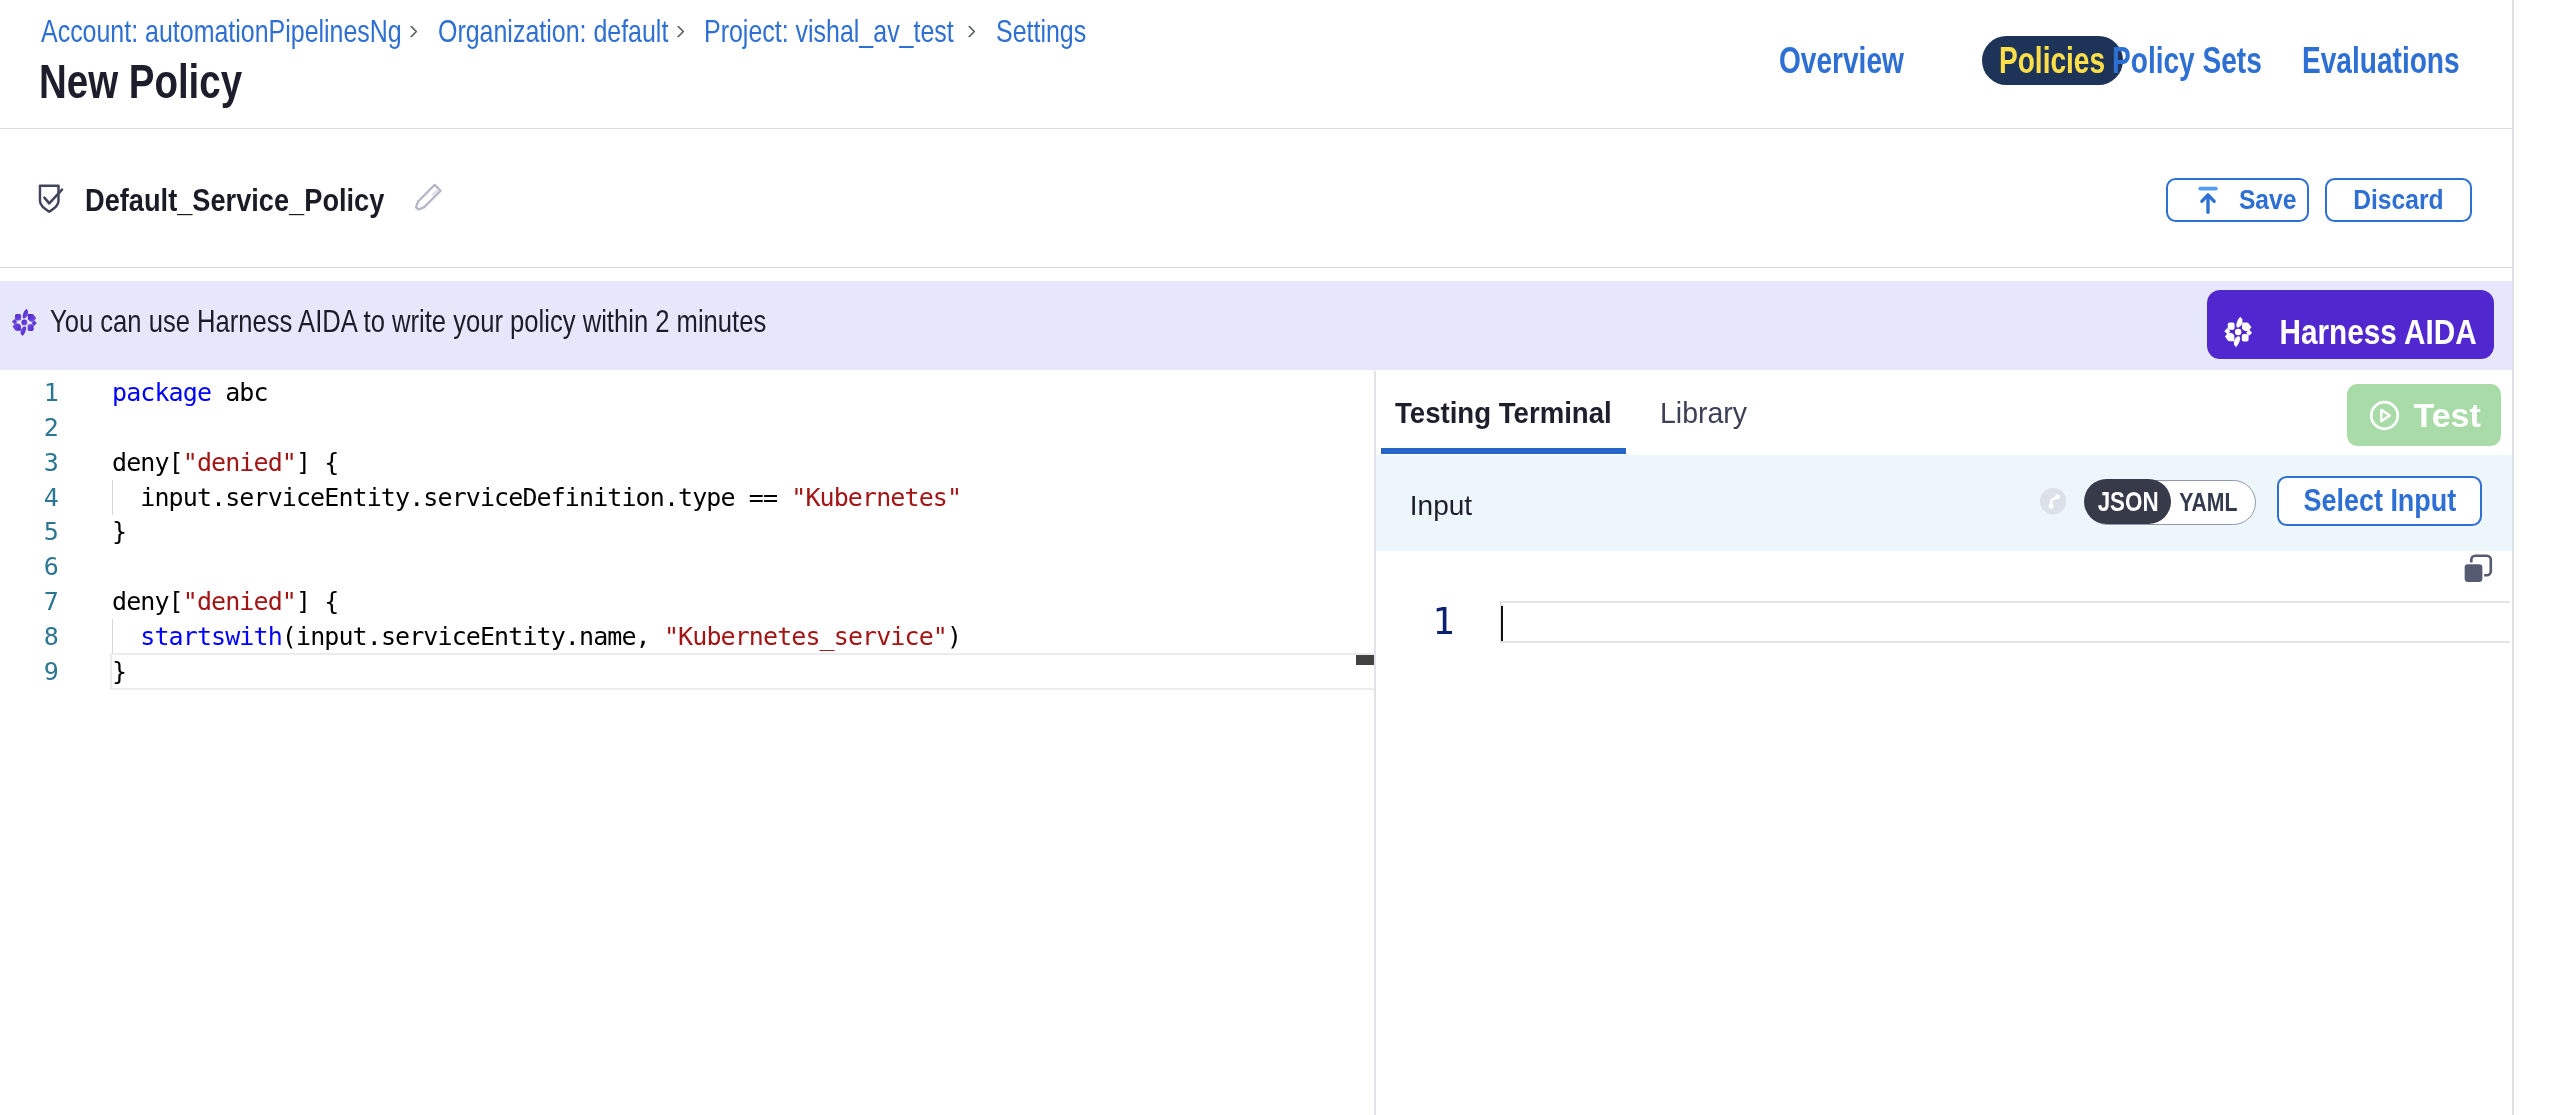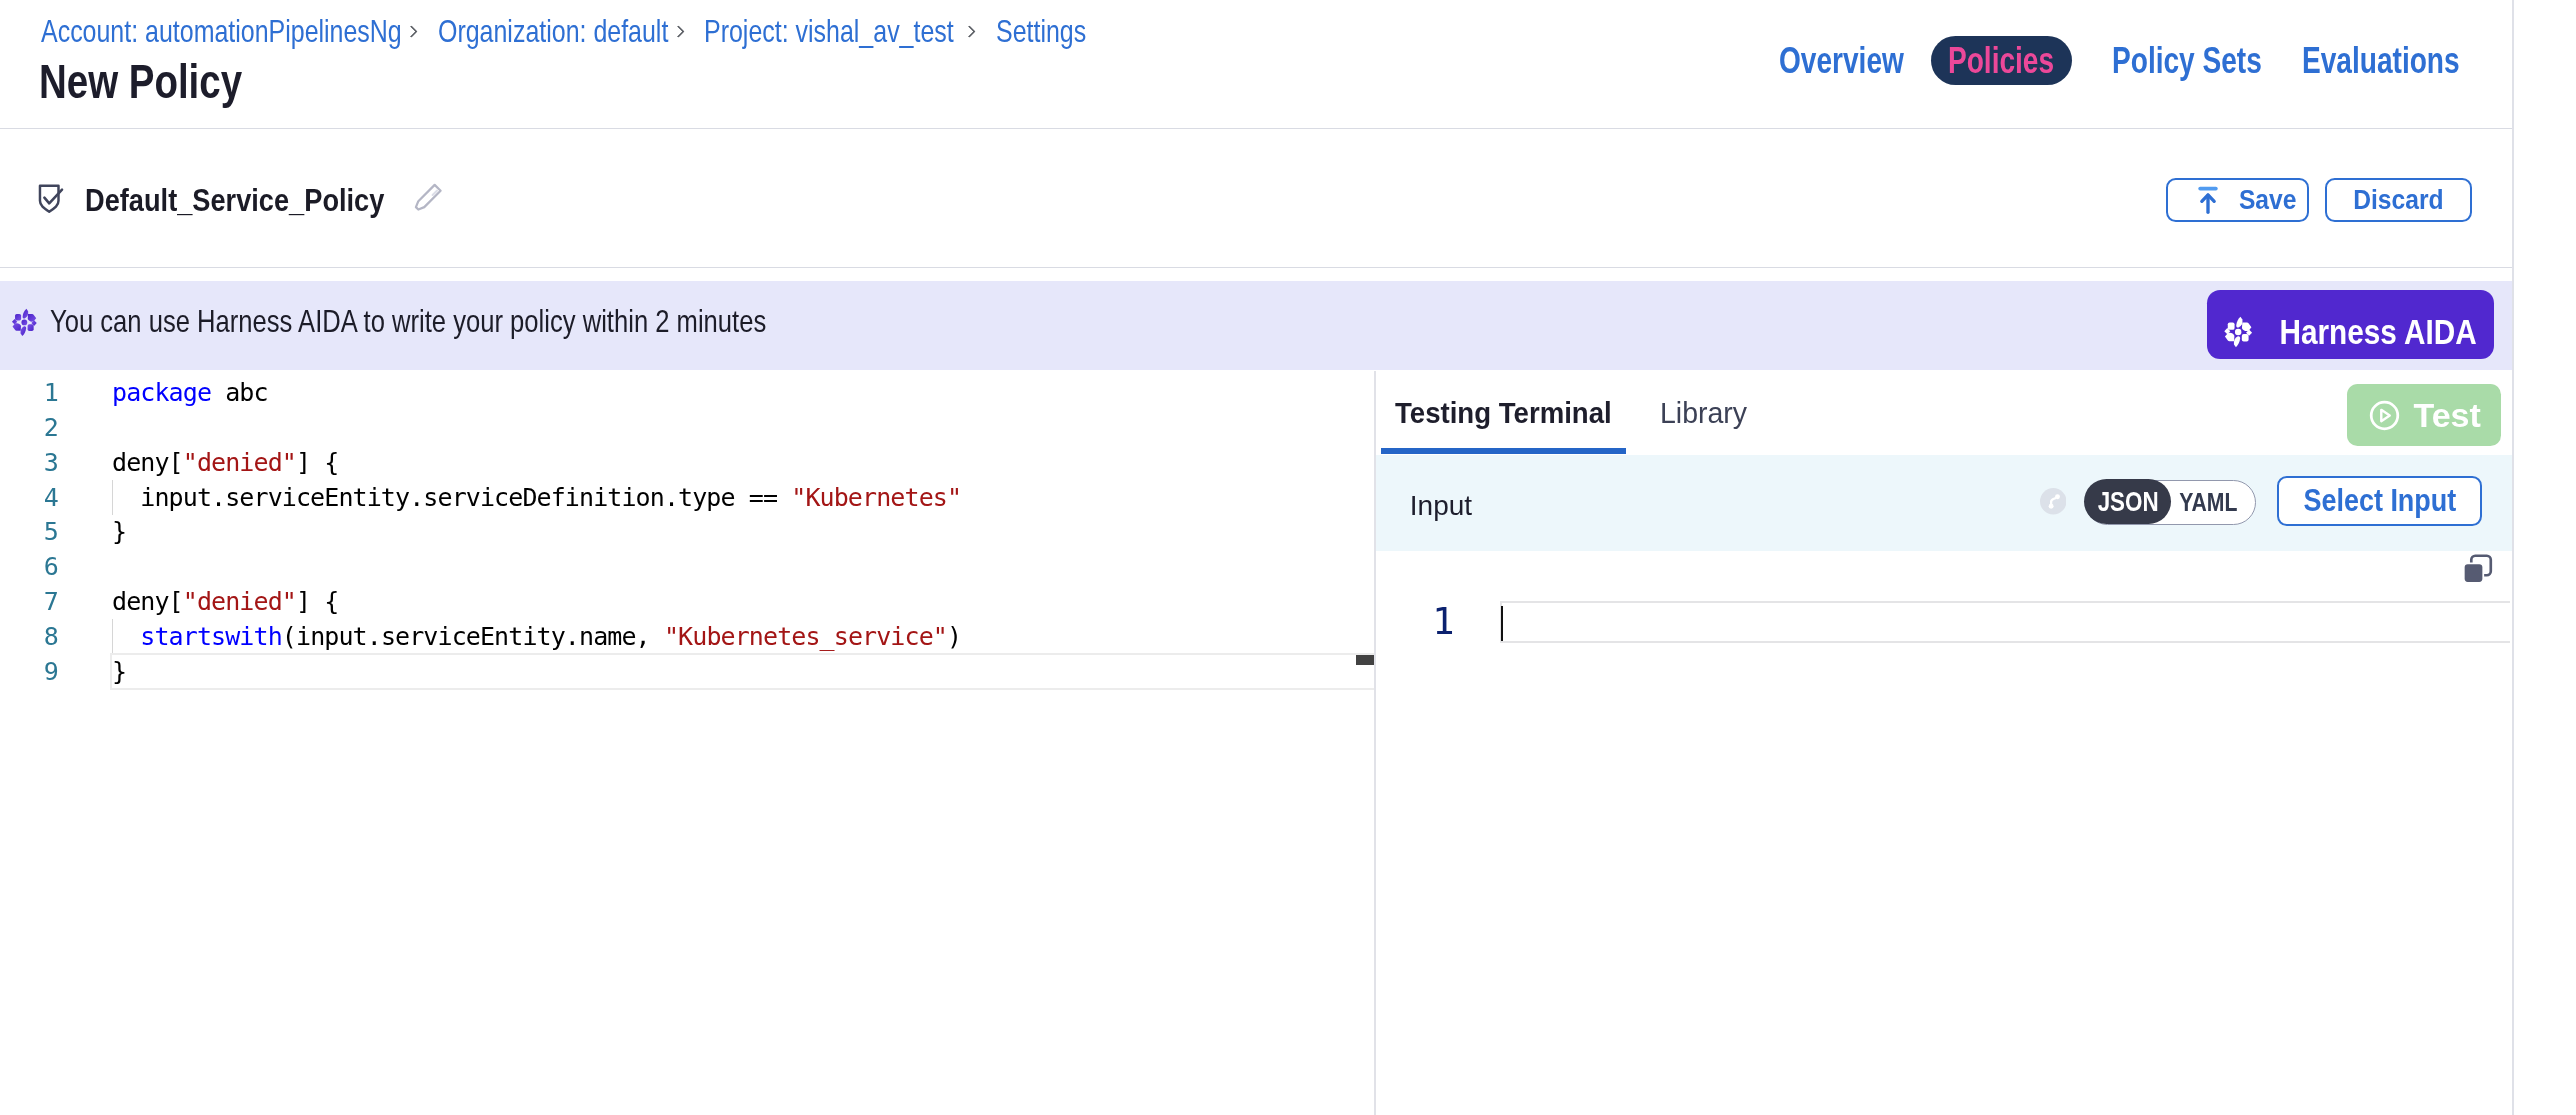--- a/index.html
+++ b/index.html
@@ -21,21 +21,21 @@
     border-right:2.5px solid #5d6066; border-top:2.5px solid #5d6066; border-radius:1.3px;
     transform:rotate(45deg); }
   .chev.s0 { left:407px; } .chev.s1 { left:674px; } .chev.s2 { left:965px; }
   .page-title { position:absolute; left:39px; top:53px; font-size:49px; font-weight:700; color:#1d1d2b;
     transform:scaleX(0.785); transform-origin:0 0; white-space:pre; }
   .tabs { position:absolute; left:0; top:36px; height:49px; width:100%; }
   .tab { position:absolute; height:49px; display:flex; align-items:center; font-size:36px; font-weight:700;
     color:#2e6fd3; cursor:pointer; }
   .tab .sx { transform:scaleX(0.78); }
   .tab.t0 { left:1779px; } .tab.t2 { left:2112px; } .tab.t3 { left:2302px; }
-  .tab.t1 { left:1931px; width:141px; justify-content:center; background:#1d3458; color:#ec4899;
+  .tab.t1 { left:1982px; width:141px; justify-content:center; background:#1d3458; color:#fde047;
     border-radius:25px; }
   .tab.t1 .sx { transform:scaleX(0.78); transform-origin:50% 50%; }
 
   
   .policy-bar { position:relative; height:139px; border-bottom:1.8px solid #d9dbe3; background:#fff; }
   .shield-wrap { position:absolute; left:36px; top:54px; }
   .policy-name { position:absolute; left:85px; top:53px; height:37px; line-height:37px; font-size:32px;
     font-weight:700; color:#1b1b26; transform:scaleX(0.85); transform-origin:0 50%; white-space:pre; }
   .pencil-wrap { position:absolute; left:410px; top:52px; cursor:pointer; }
   .btn-outline { position:absolute; top:49px; height:44px; border:2.2px solid #2e6fd3; border-radius:9.7px;

